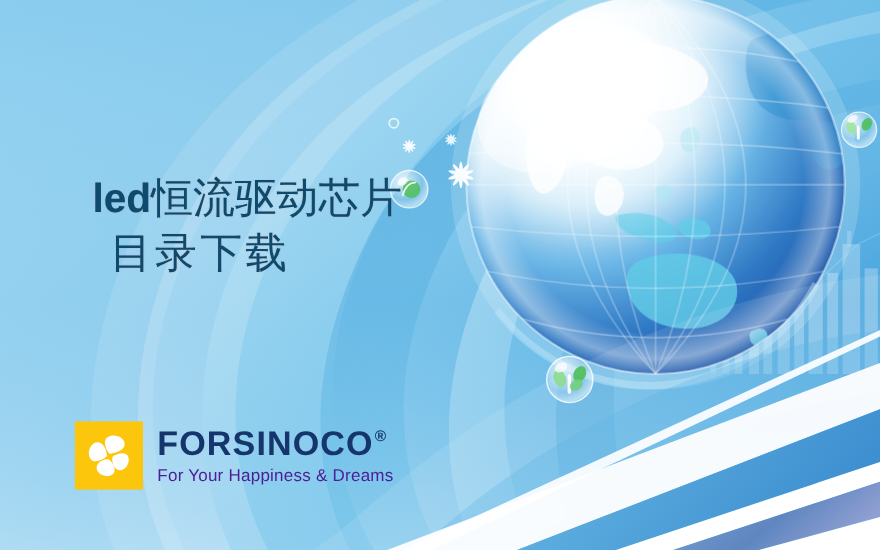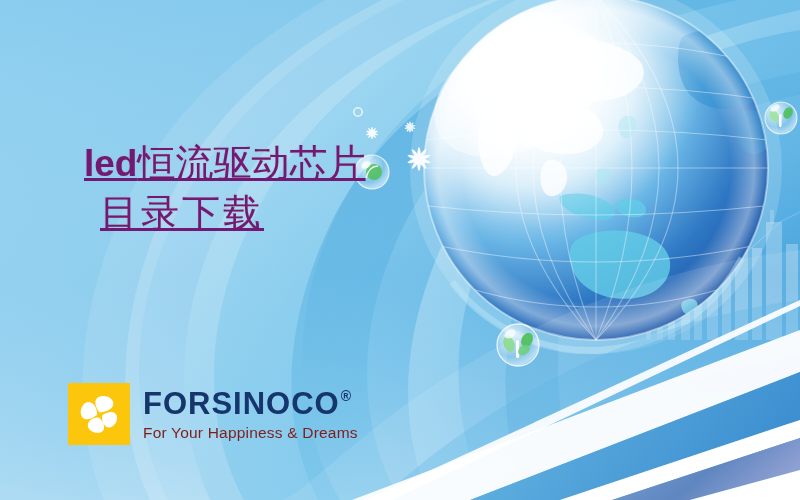--- a/index.html
+++ b/index.html
@@ -25,28 +25,27 @@
     left: 0; top: 0;
     width: 800px;
     height: 500px;
     display: block;
   }
 
   
   .headline {
     position: absolute;
     left: 84px;
-    top: 144px;
+    top: 162px;
     z-index: 40;
-    color: #701a75;
+    color: #0c4a6e;
     font-family: "Liberation Serif", serif;
     line-height: 1.02;
     white-space: nowrap;
     text-shadow: 0 0 1px rgba(244,42,8,.35);
-    text-decoration: underline;
   }
   .headline-line1 {
     display: block;
     font-size: 38px;
     letter-spacing: 0px;
   }
   .headline-line1 .latin {
     font-family: "Liberation Sans", sans-serif;
     font-weight: bold;
     font-size: 37px;
@@ -92,21 +91,21 @@
     display: flex;
     align-items: flex-start;
   }
   .logo-reg {
     font-size: 14px;
     line-height: 1;
     margin-left: 1px;
     margin-top: 1px;
   }
   .logo-tagline {
-    color: #7f1d1d;
+    color: #4c1d95;
     font-family: "Liberation Sans", sans-serif;
     font-size: 15.5px;
     letter-spacing: .2px;
     line-height: 1;
     margin-top: 6px;
     white-space: nowrap;
   }
 </style>
 </head>
 <body>

